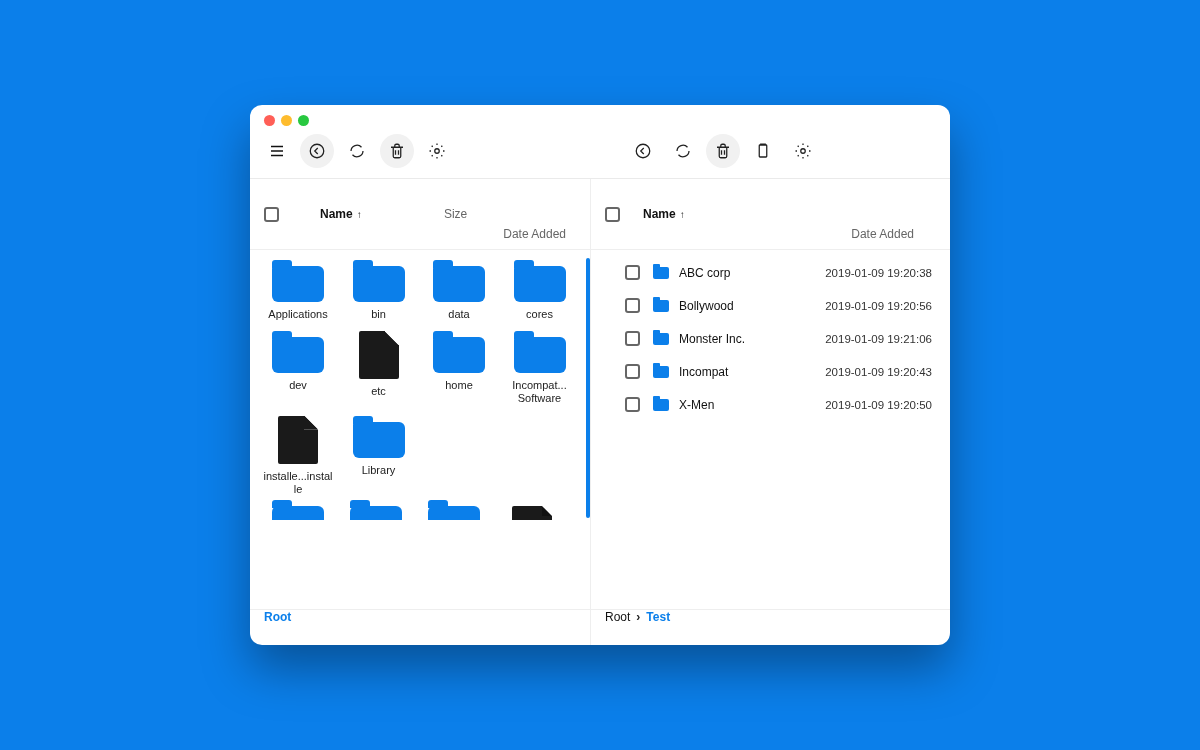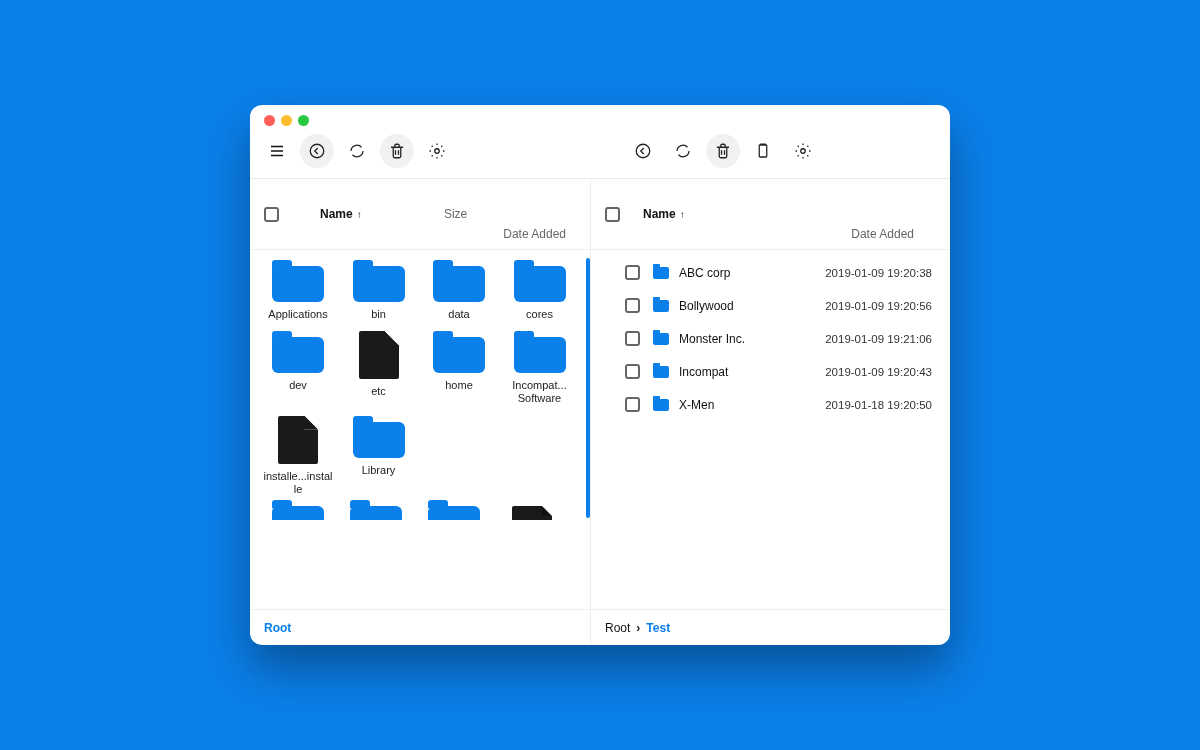--- a/index.html
+++ b/index.html
@@ -108,21 +108,21 @@
   .list-row { display:flex; align-items:center; padding:9px 14px; font-size:12px; }
   .list-row .chk { width:28px; display:flex; }
   .list-row .mini-folder-icon {
     width:16px; height:12px; background:#0b7fea; border-radius:1px 2px 2px 2px; position:relative; margin-right:10px;
   }
   .list-row .mini-folder-icon::before { content:""; position:absolute; top:-3px; left:0; width:7px; height:4px; background:#0b7fea; border-radius:1px 1px 0 0;}
   .list-row .name { color:#111; }
   .list-row .date { margin-left:auto; color:#333; font-size:11.5px; padding-right:4px; }
 
   .footer { display:flex; border-top:1px solid #eee; height:36px; }
-  .footer .half { display:flex; align-items:center; padding:0 14px; font-size:12px; }
+  .footer .half { display:flex; align-items:flex-start; padding:0 14px; font-size:12px; }
   .footer .left { width:340px; }
   .footer .right { flex:1; border-left:1px solid #eee; }
   .crumb-link { color:#0b7fea; font-weight:700; }
   .crumb-sep { color:#222; margin:0 6px; font-weight:700; }
   .crumb-plain { color:#111; }
 
 </style>
 </head>
 <body>
 
@@ -335,21 +335,21 @@
             <span class="mini-folder-icon"></span>
             <span class="name">Incompat</span>
             <span class="date">2019-01-09 19:20:43</span>
           </div>
           <div class="list-row">
             <span class="chk">
               <span class="chkbox"></span>
             </span>
             <span class="mini-folder-icon"></span>
             <span class="name">X-Men</span>
-            <span class="date">2019-01-18 19:20:50</span>
+            <span class="date">2019-01-09 19:20:50</span>
           </div>
         </div>
     </div>
 
   </div>
 
   <div class="footer">
     <div class="half left" id="crumb-left">
         <span class="crumb-link">Root</span>
       </div>

